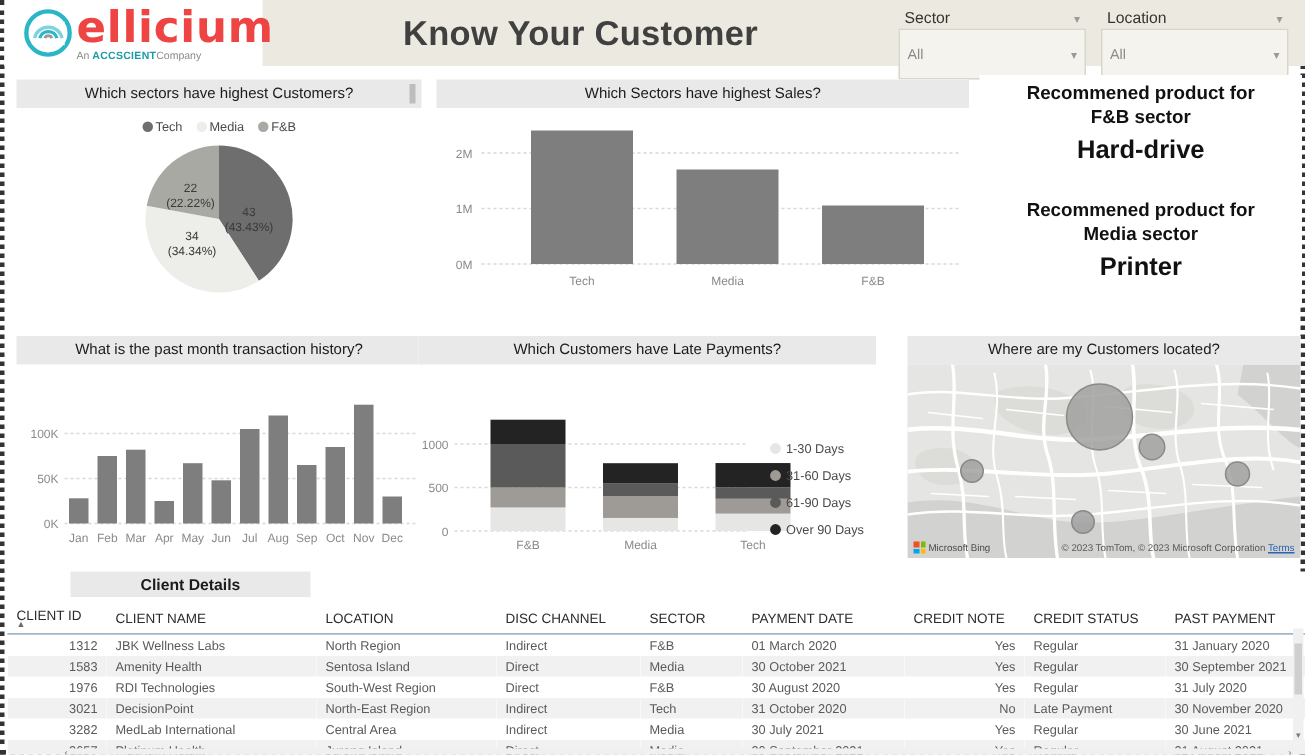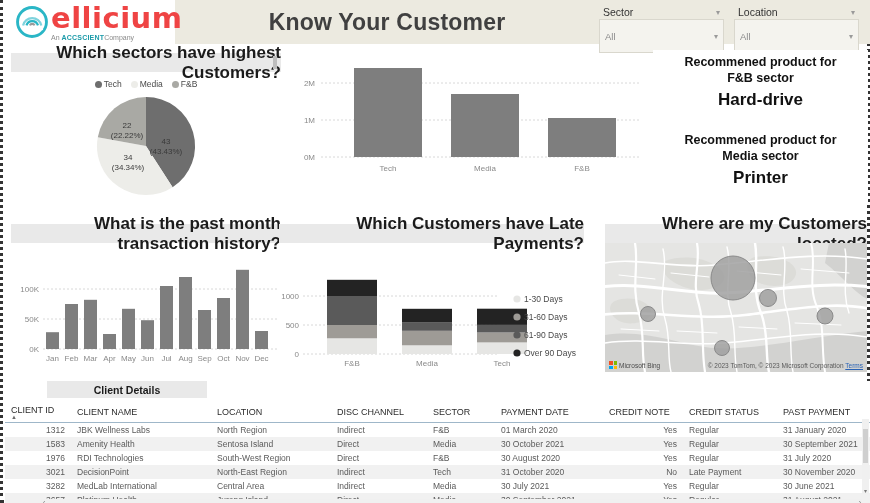--- a/index.html
+++ b/index.html
@@ -61,21 +61,21 @@
   .caret { font-size: 8px; color: #9a9a9a; }
 
   
   .panel { position: absolute; background: #fff; }
   .panel-head {
     background: #E9E9E9; height: 19px;
     display: flex; align-items: center; justify-content: center;
     position: relative;
   }
   .panel-head span {
-    font-size: 17px; font-weight: bold; color: #1b1b1b; text-align: right;
+    font-size: 10px; font-weight: normal; color: #1b1b1b;
   }
   .panel-scroll {
     position: absolute; right: 4px; top: 3px;
     width: 4px; height: 13px; background: #bdbdbd;
   }
   .panel-body { position: relative; width: 100%; }
 
   
   .pie-legend {
     display: flex; justify-content: center; gap: 9px;
@@ -216,20 +216,23 @@
             <text x="-18" y="24" text-anchor="middle" style="font-size:8px;fill:#3a3a3a;font-family:'Liberation Sans',sans-serif">(34.34%)</text>
             <text x="-19" y="-18" text-anchor="middle" style="font-size:8px;fill:#3a3a3a;font-family:'Liberation Sans',sans-serif">22</text>
             <text x="-19" y="-8" text-anchor="middle" style="font-size:8px;fill:#3a3a3a;font-family:'Liberation Sans',sans-serif">(22.22%)</text>
           </g>
         </svg>
       </div>
     </div>
   </div>
 
   <div class="panel" style="left:288px; top:53px; width:355px; height:152px;">
+    <div class="panel-head">
+      <span>Which Sectors have highest Sales?</span>
+    </div>
     <div class="panel-body" style="height:133px;">
       <svg width="355" height="133" viewBox="0 0 355 133">
 
         <line x1="30" y1="104" x2="350" y2="104" stroke="#d8d8d8" stroke-dasharray="2,2"></line>
         <line x1="30" y1="67" x2="350" y2="67" stroke="#d8d8d8" stroke-dasharray="2,2"></line>
         <line x1="30" y1="30" x2="350" y2="30" stroke="#d8d8d8" stroke-dasharray="2,2"></line>
 
         <text class="tick" x="24" y="107" text-anchor="end">0M</text>
         <text class="tick" x="24" y="70" text-anchor="end">1M</text>
         <text class="tick" x="24" y="33" text-anchor="end">2M</text>

